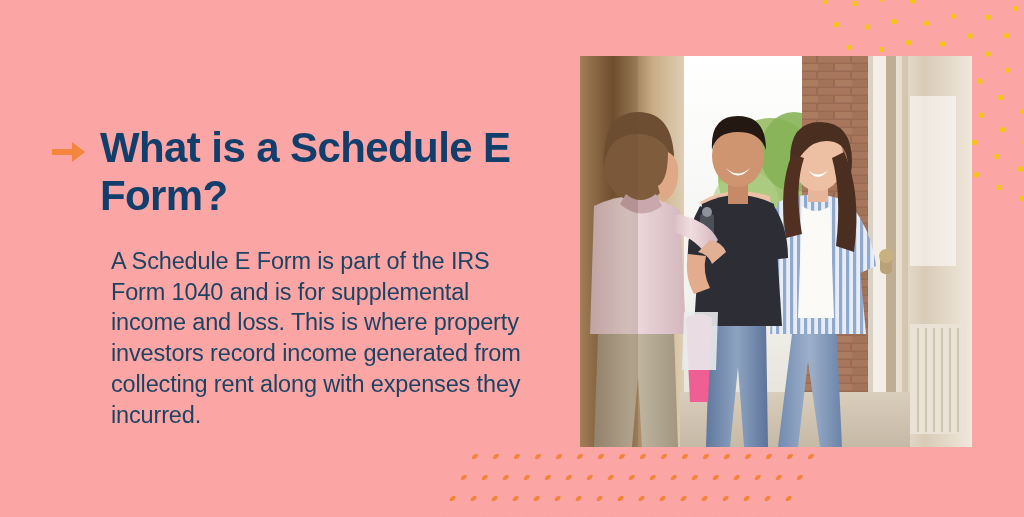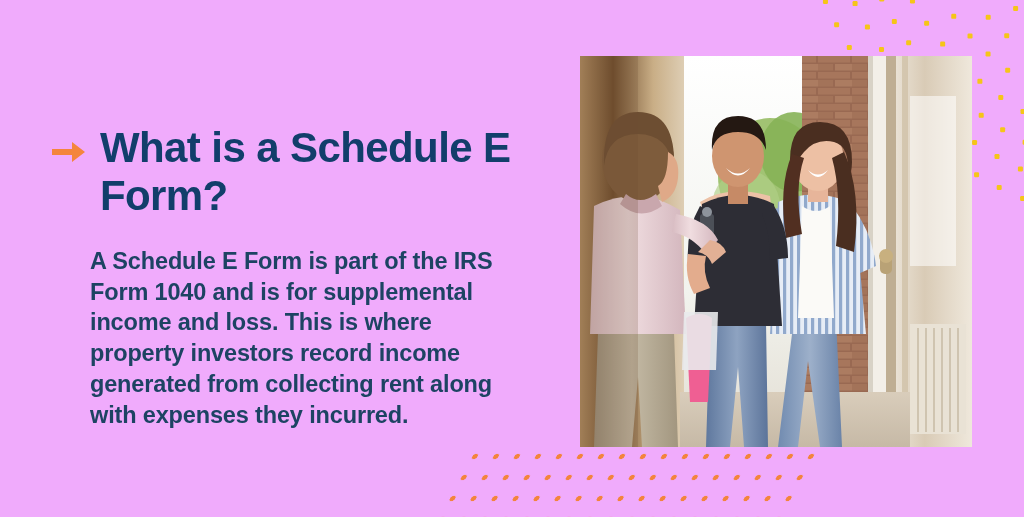--- a/index.html
+++ b/index.html
@@ -4,21 +4,21 @@
 <style>
   * { margin:0; padding:0; box-sizing:border-box; }
   html, body {
     width:1024px; height:517px;
     overflow:hidden;
     font-family:"Liberation Sans", sans-serif;
   }
   #stage {
     position:relative;
     width:1024px; height:517px;
-    background:#f0abfc;
+    background:#fca5a5;
     overflow:hidden;
   }
 
   
   #yellow-dots {
     position:absolute;
     top:-150px; right:-150px;
     width:420px; height:420px;
     pointer-events:none;
   }
@@ -56,27 +56,26 @@
   #arrow-icon { flex:0 0 auto; margin-top:16px; }
   #page-title {
     color:#123e6b;
     font-size:42px;
     font-weight:bold;
     line-height:1.14;
     letter-spacing:-0.6px;
   }
   #body-text {
     margin-top:26px;
-    margin-left:38px;
+    margin-left:59px;
     width:430px;
     color:#1d4363;
     font-size:23.5px;
     line-height:1.31;
     letter-spacing:-0.15px;
-    font-weight:bold;
   }
 </style>
 </head>
 <body>
 
 <div id="stage">
 
   <div id="yellow-dots">
     <svg id="yellow-svg" width="420" height="420" viewBox="0 0 420 420">
         <rect x="417.50" y="117.50" width="5" height="5" rx="1.2" fill="#f5c518"></rect>

